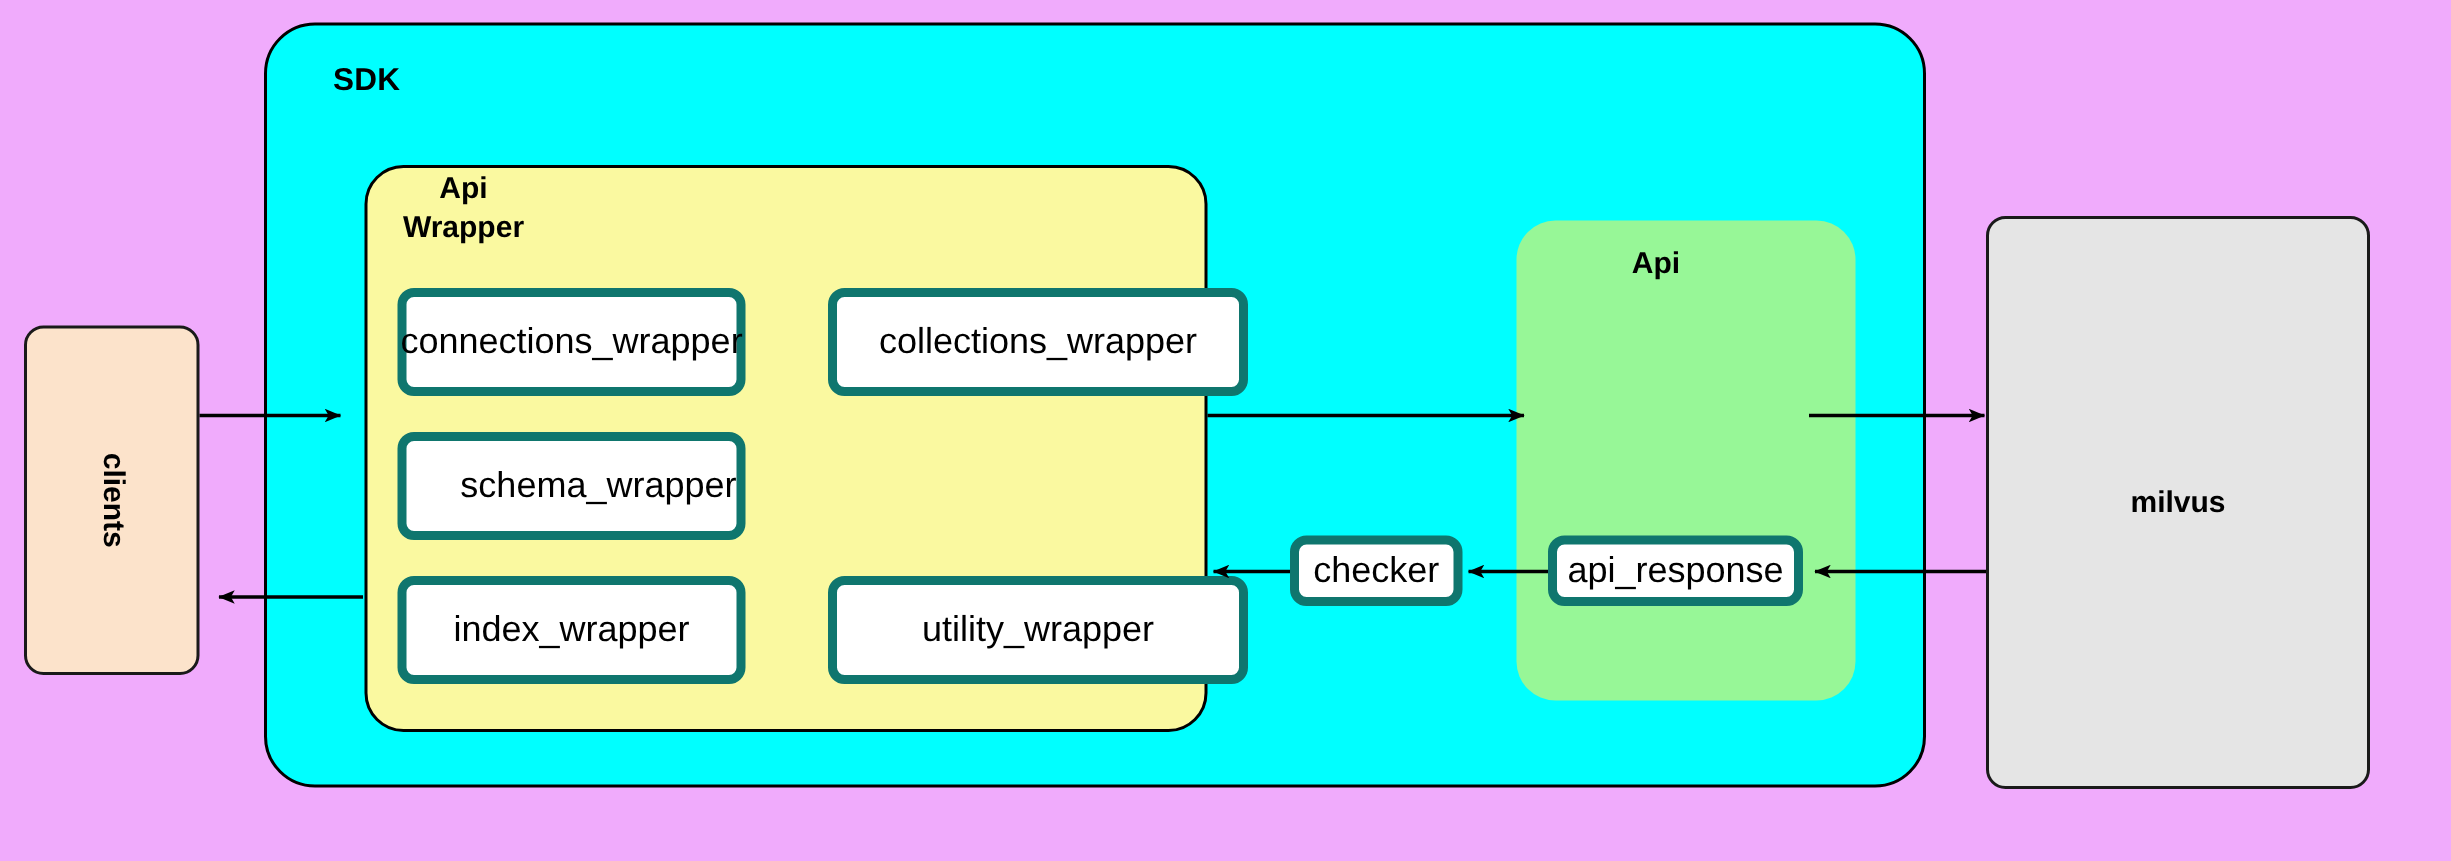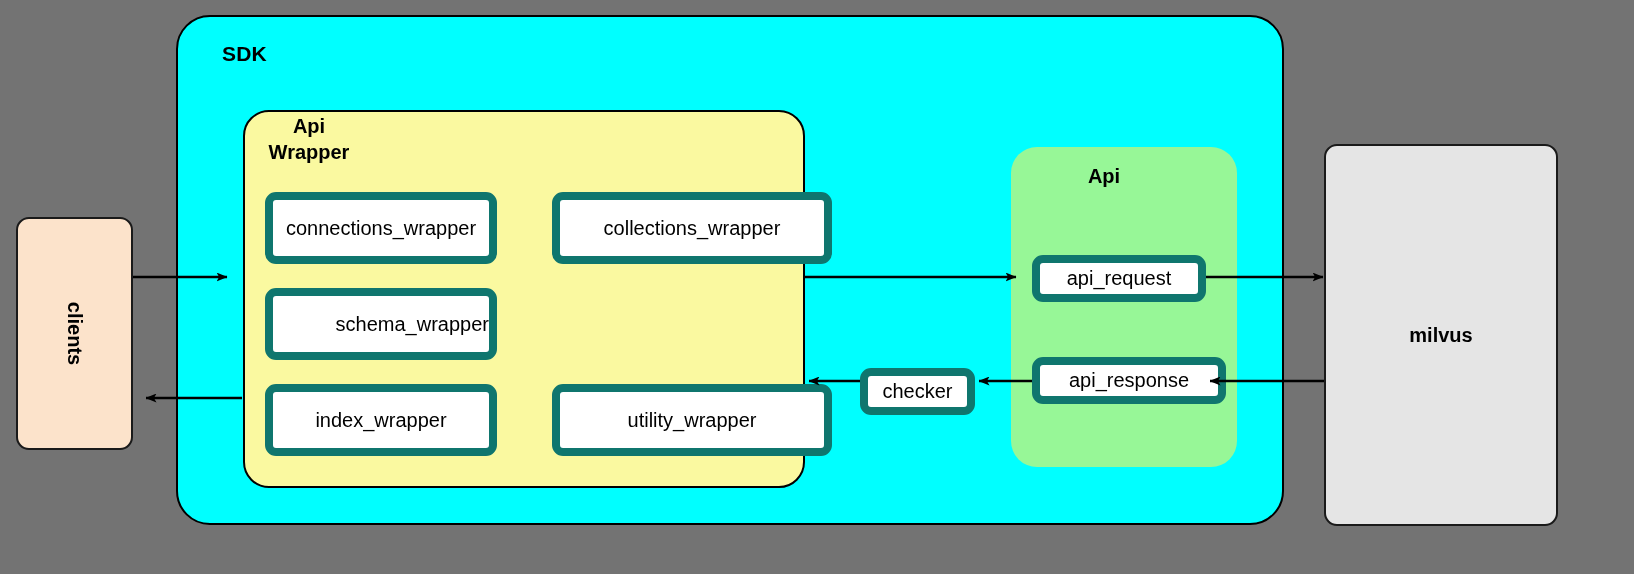--- a/index.html
+++ b/index.html
@@ -7,21 +7,21 @@
     padding: 0;
     background: #ffffff;
   }
   body {
     font-family: "Liberation Sans", sans-serif;
   }
   #canvas {
     position: relative;
     width: 1634px;
     height: 574px;
-    background: #737373;
+    background: #f0abfc;
     overflow: hidden;
   }
 
   .box {
     position: absolute;
     box-sizing: border-box;
     display: flex;
     align-items: center;
     justify-content: center;
     text-align: center;
@@ -85,23 +85,23 @@
     font-size: 20px;
     font-weight: bold;
     line-height: 1.32;
     color: #000000;
     text-align: center;
   }
 
   
   .leaf {
     background: #ffffff;
-    border: 8px solid #0f766e;
+    border: 6px solid #0f766e;
     border-radius: 11px;
-    font-size: 20px;
+    font-size: 24px;
     color: #000000;
   }
 
   .clients-box {
     left: 16px;
     top: 217px;
     width: 117px;
     height: 233px;
     background: #fce3cb;
     border: 2px solid #1a1a1a;
@@ -111,43 +111,43 @@
     font-size: 20px;
     font-weight: bold;
     color: #000000;
     transform: rotate(90deg);
     white-space: nowrap;
   }
 
   .milvus-box {
     left: 1324px;
     top: 144px;
-    width: 234px;
+    width: 256px;
     height: 382px;
     background: #e5e5e5;
     border: 2px solid #1a1a1a;
     border-radius: 13px;
   }
   .milvus-label {
     font-size: 20px;
     font-weight: bold;
     color: #000000;
   }
 
   
   .w-col1 { left: 265px; width: 232px; }
   .w-col2 { left: 552px; width: 280px; }
   .w-row1 { top: 192px; height: 72px; }
   .w-row2 { top: 288px; height: 72px; justify-content: flex-end; }
   .w-row3 { top: 384px; height: 72px; align-items: center; }
 
   .api-req-box  { left: 1032px; top: 255px; width: 174px; height: 47px; }
-  .api-resp-box { left: 1032px; top: 357px; width: 194px; height: 47px; }
-
-  .checker-box { left: 860px; top: 368px; width: 115px; height: 47px; }
+  .api-resp-box { left: 1032px; top: 357px; width: 170px; height: 47px; }
+
+  .checker-box { left: 860px; top: 357px; width: 115px; height: 47px; }
 
   
   #arrows {
     position: absolute;
     left: 0;
     top: 0;
     width: 1634px;
     height: 574px;
     pointer-events: none;
   }
@@ -192,23 +192,20 @@
     <span>index_wrapper</span>
   </div>
   <div class="box leaf w-col2 w-row3">
     <span>utility_wrapper</span>
   </div>
 
   <div class="box leaf checker-box">
     <span>checker</span>
   </div>
 
-  <div class="box leaf api-req-box">
-    <span>api_request</span>
-  </div>
   <div class="box leaf api-resp-box">
     <span>api_response</span>
   </div>
 
   <svg id="arrows" viewBox="0 0 1634 574">
     <defs>
       <marker id="ah-r" markerWidth="11" markerHeight="9" refX="10.5" refY="4.5" orient="auto" markerUnits="userSpaceOnUse">
         <path d="M0,0 L11,4.5 L0,9 L2.6,4.5 Z" fill="#000000"></path>
       </marker>
       <marker id="ah-l" markerWidth="11" markerHeight="9" refX="10.5" refY="4.5" orient="auto" markerUnits="userSpaceOnUse">

